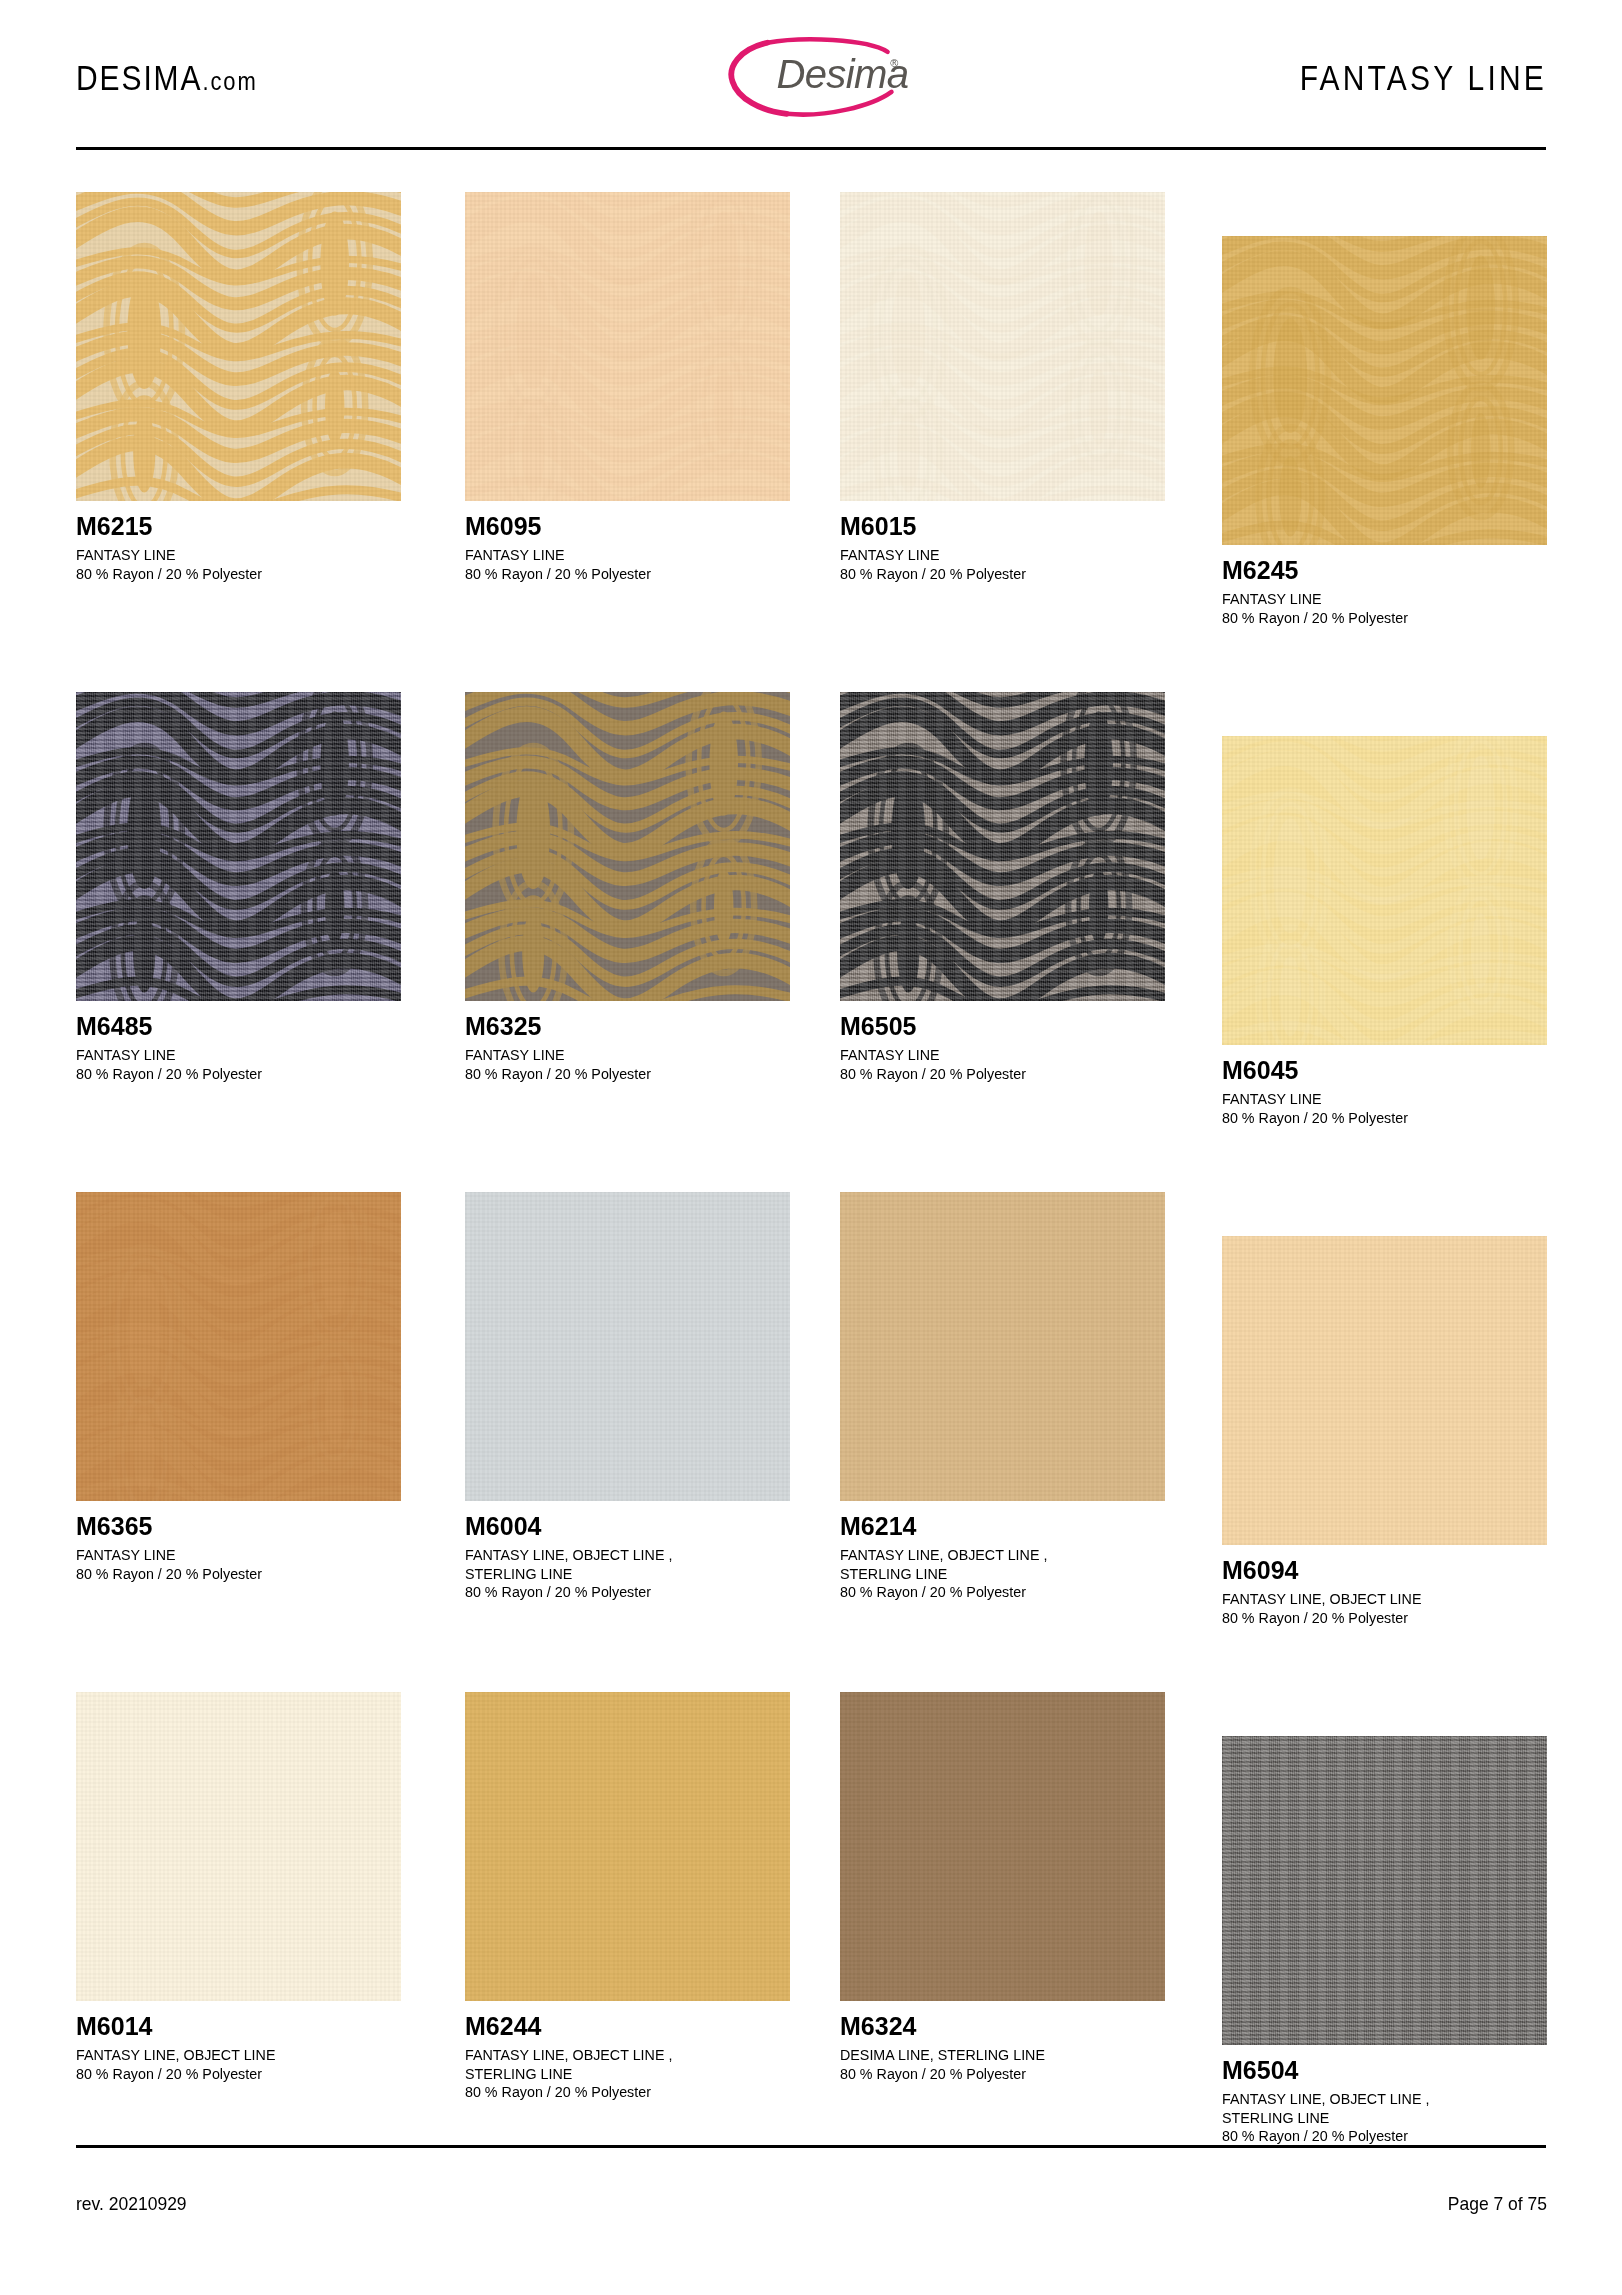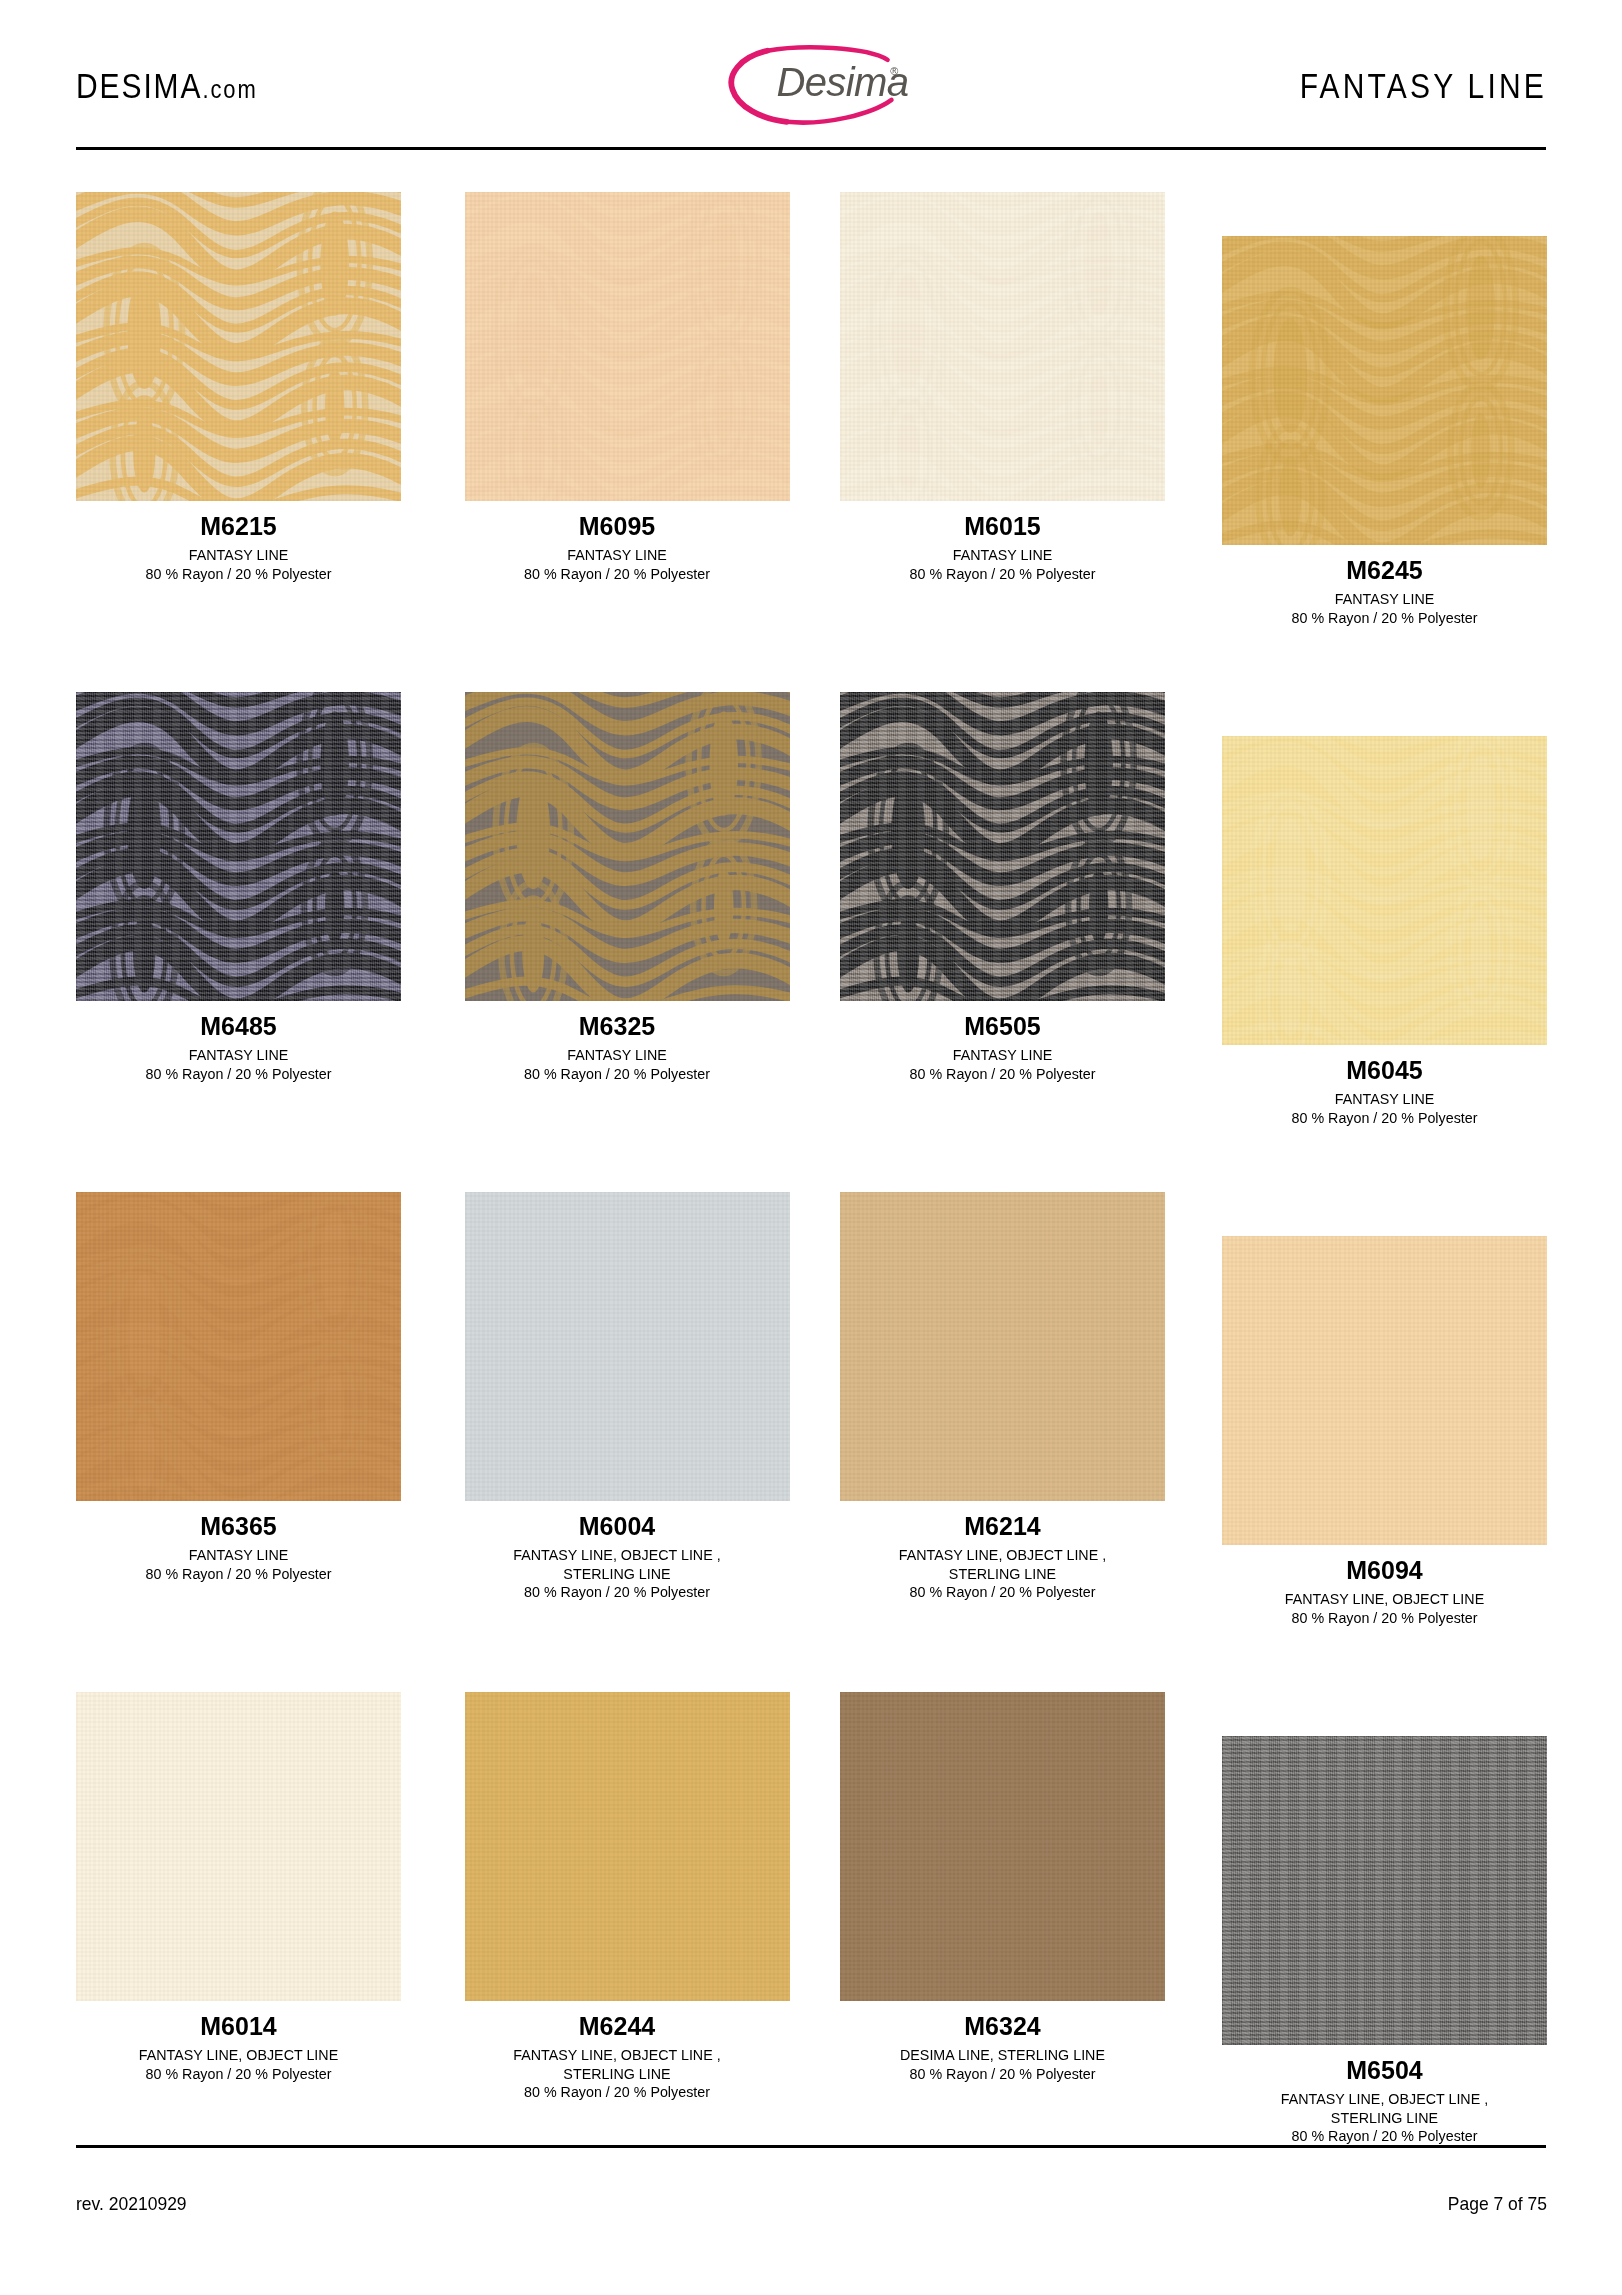--- a/index.html
+++ b/index.html
@@ -13,21 +13,21 @@
   .page {
     position: relative;
     width: 1623px;
     height: 2295px;
     background: #fff;
   }
 
   
   .header {
     position: absolute;
-    left: 0; top: 12px;
+    left: 0; top: 4px;
     width: 1623px;
     height: 130px;
   }
   .hdr-left {
     position: absolute;
     left: 76px; top: 55px;
     font-size: 30px;
     font-weight: 400;
     letter-spacing: 1.9px;
     color: #000;
@@ -74,21 +74,20 @@
   
   .grid {
     position: absolute;
     left: 76px;
     top: 192px;
     width: 1470px;
   }
   .row {
     position: relative;
     height: 500px;
-    text-align: center;
   }
   .cell {
     position: absolute;
     width: 325px;
   }
   .cell.c0 { left: 0px; }
   .cell.c1 { left: 368px; padding-left: 21px; }
   .cell.c2 { left: 764px; }
   .cell.c3 { left: 1146px; margin-top: 44px; }
 

